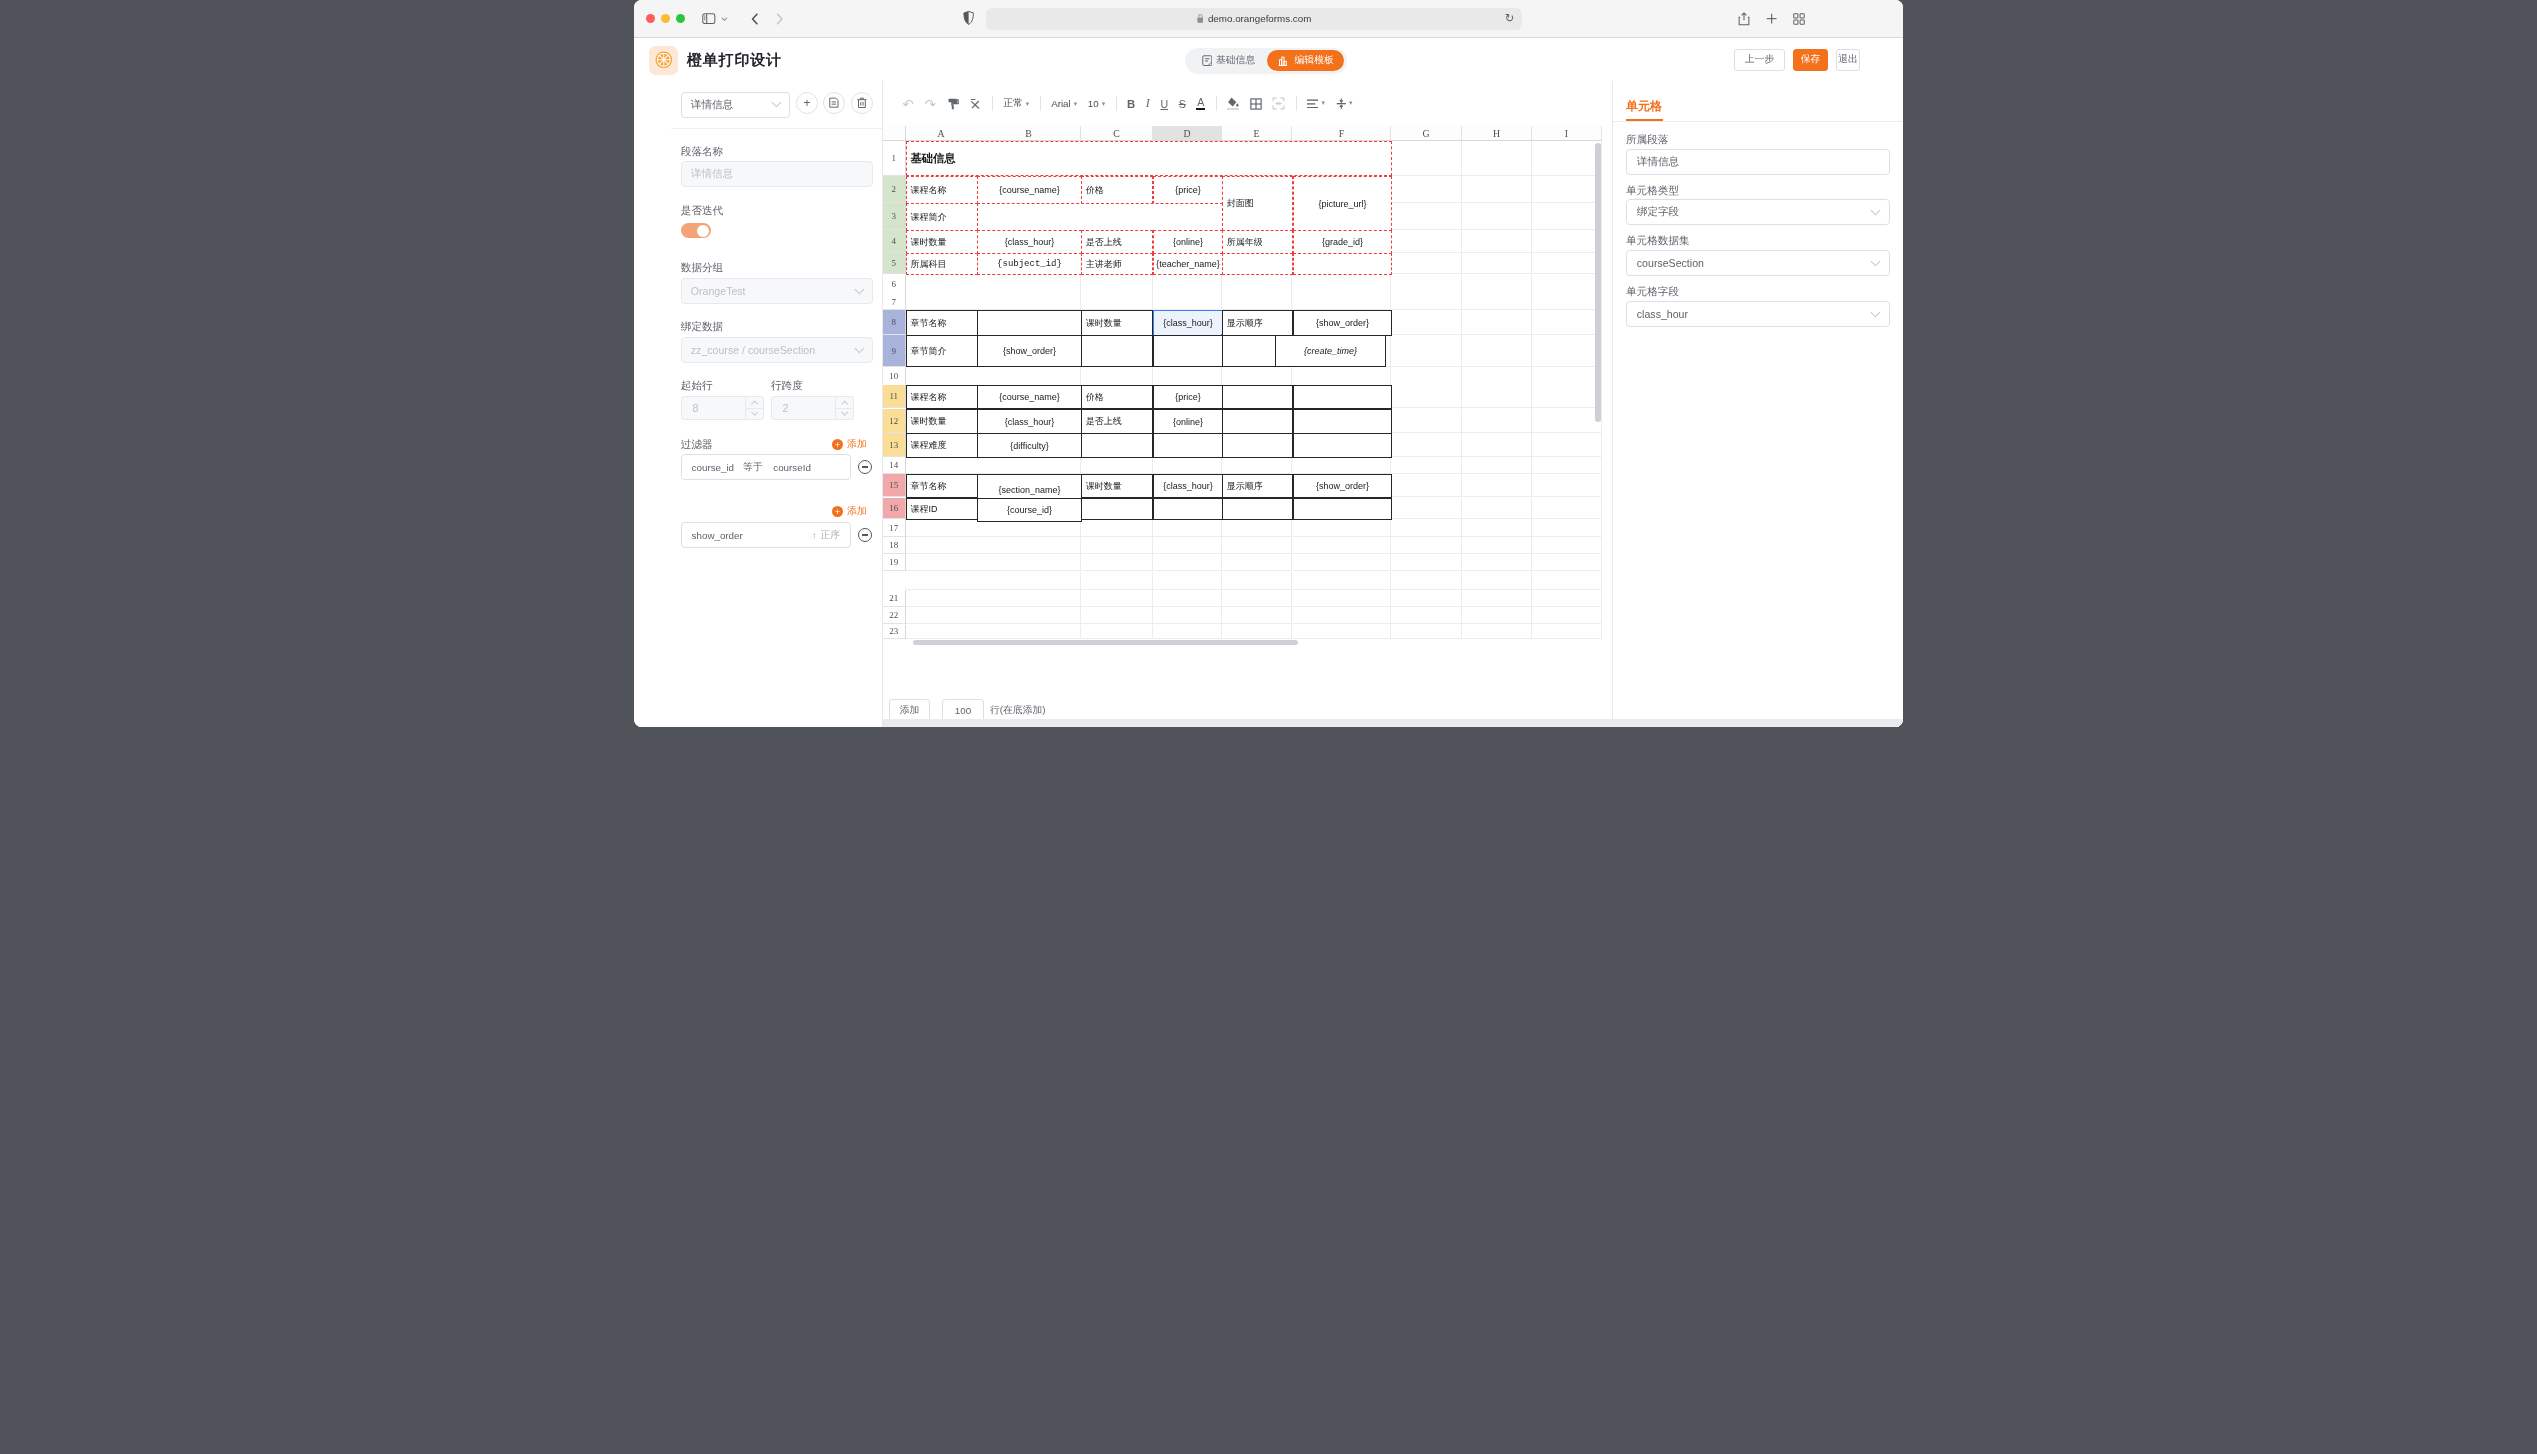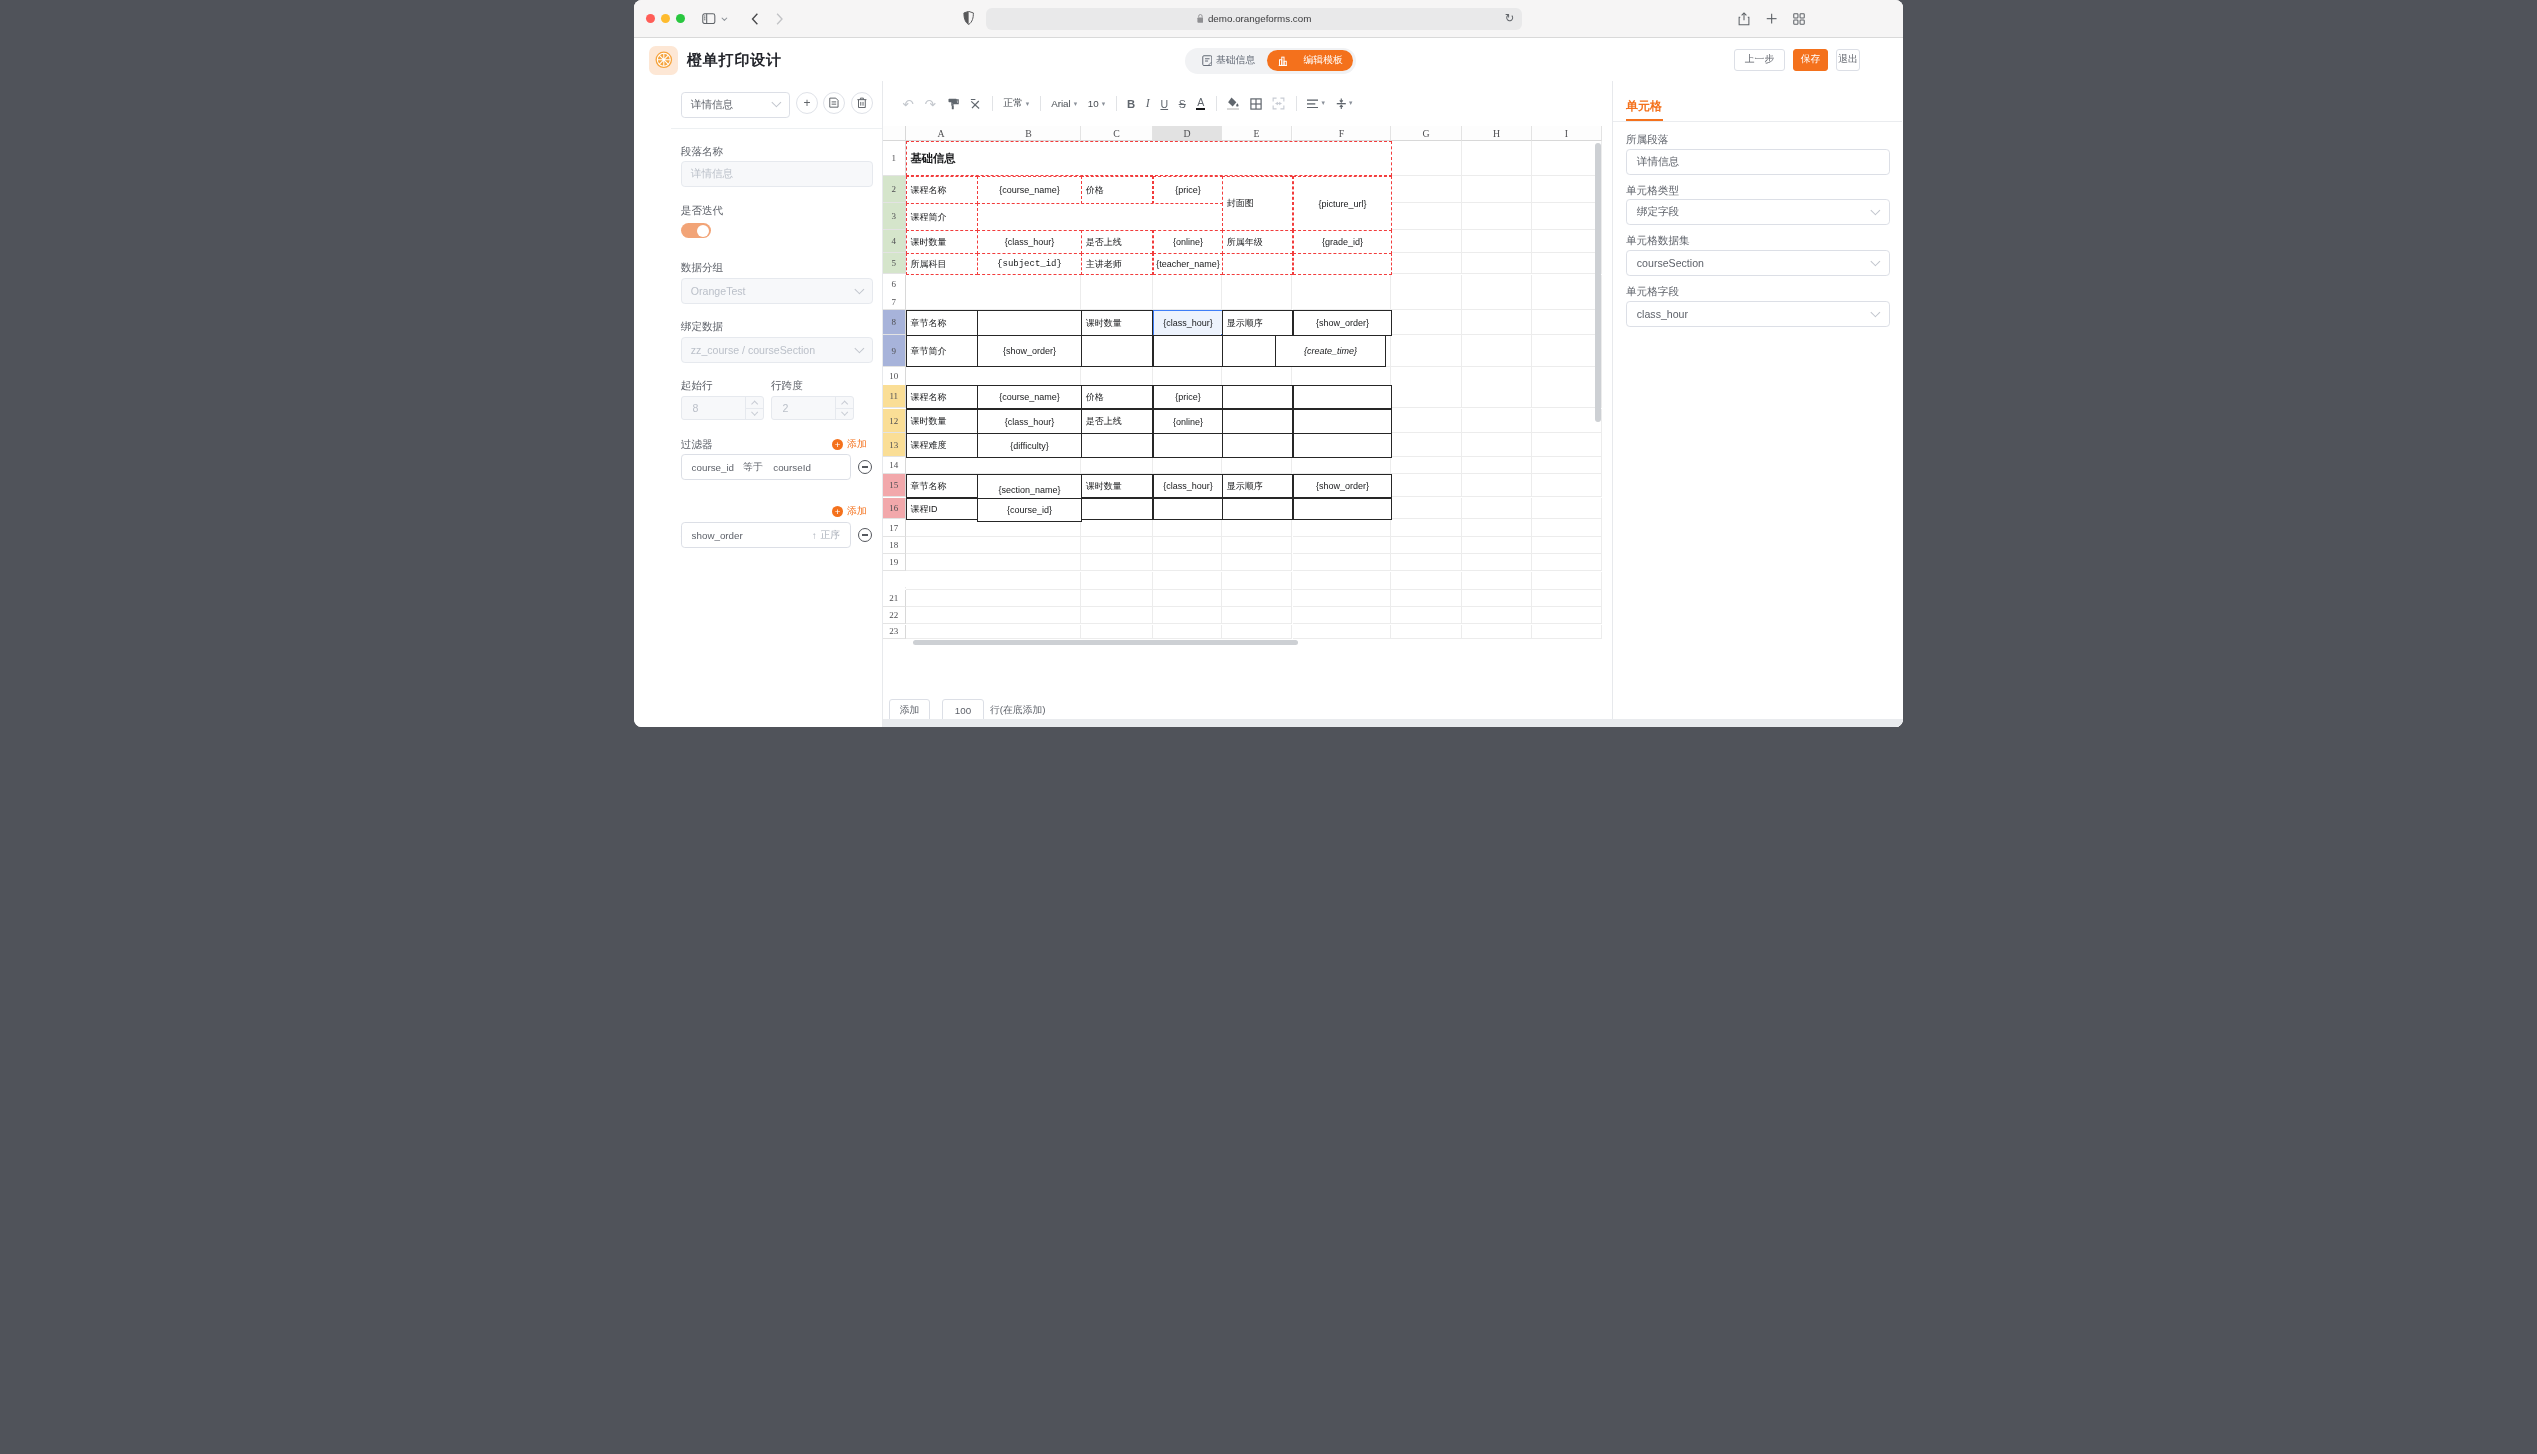--- a/index.html
+++ b/index.html
@@ -16,21 +16,21 @@
   .tb-ic { position:absolute; top:9.8px; color:#5f6368; display:flex; align-items:center; justify-content:center; width:18px; height:18px; }
   .urlbar { position:absolute; left:352px; top:7.5px; width:536px; height:22.6px; background:#e9e9ea; border-radius:6px; display:flex; align-items:center; justify-content:center; color:#3b3b3d; font-size:9.8px; gap:4.5px; }
   .urlbar .refresh { position:absolute; right:7.5px; color:#5f6368; font-size:11.3px; }
 
   
   .appbar { position:absolute; left:0; top:38px; width:100%; height:44px; background:#fff; border-bottom:0.8px solid #ebedf0; }
   .logo { position:absolute; left:15px; top:7.5px; width:29px; height:29px; border-radius:6.8px; background:#fde7d5; display:flex; align-items:center; justify-content:center; }
   .app-title { position:absolute; left:53px; top:13px; font-size:15px; font-weight:bold; color:#22242a; letter-spacing:0.8px; }
   .tabgroup { position:absolute; left:551px; top:9.8px; height:26px; background:#f1f2f4; border-radius:13px; display:flex; align-items:center; padding:0 3px 0 10.6px; gap:6px; }
   .tab-basic { display:flex; align-items:center; gap:3.8px; color:#5f6672; font-size:9.8px; padding:0 6px; }
-  .tab-edit { display:flex; align-items:center; gap:16px; background:#f4711c; color:#fff; font-size:9.8px; height:21px; border-radius:10.6px; padding:0 10.6px; }
+  .tab-edit { display:flex; align-items:center; gap:7px; background:#f4711c; color:#fff; font-size:9.8px; height:21px; border-radius:10.6px; padding:0 10.6px; }
   .hdr-btn { position:absolute; top:10.6px; height:22.6px; border:0.8px solid #dcdfe6; border-radius:3px; background:#fff; color:#5e626a; font-size:9.8px; display:flex; align-items:center; justify-content:center; }
   .hdr-btn.primary { background:#f4711c; border-color:#f4711c; color:#fff; }
 
   
   .bodyarea { position:absolute; left:0; top:81px; width:100%; height:646px; background:#fff; }
   .rail { position:absolute; left:0; top:0; width:37px; height:100%; background:#2b303e; }
   .rail-btn { position:absolute; left:6px; top:29px; width:25px; height:25px; border-radius:6px; background:#f4711c; display:flex; align-items:center; justify-content:center; }
   .rail-label { position:absolute; left:0; top:59px; width:37px; text-align:center; color:#f07e26; font-size:9.8px; }
 
   .leftpanel { position:absolute; left:37px; top:0; width:212px; height:100%; background:#fff; border-right:0.8px solid #e7e9ec; }

